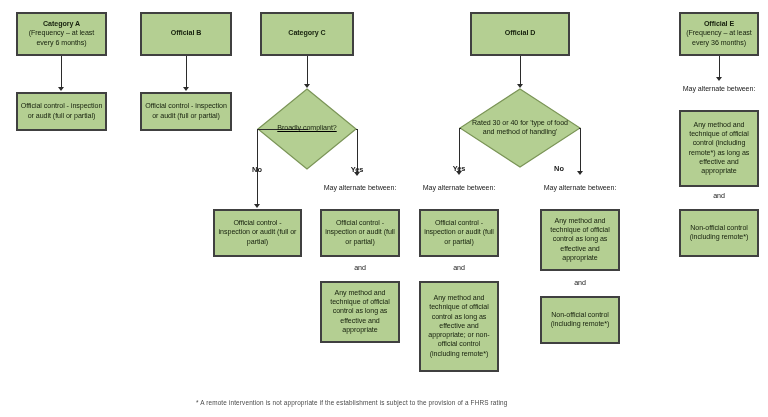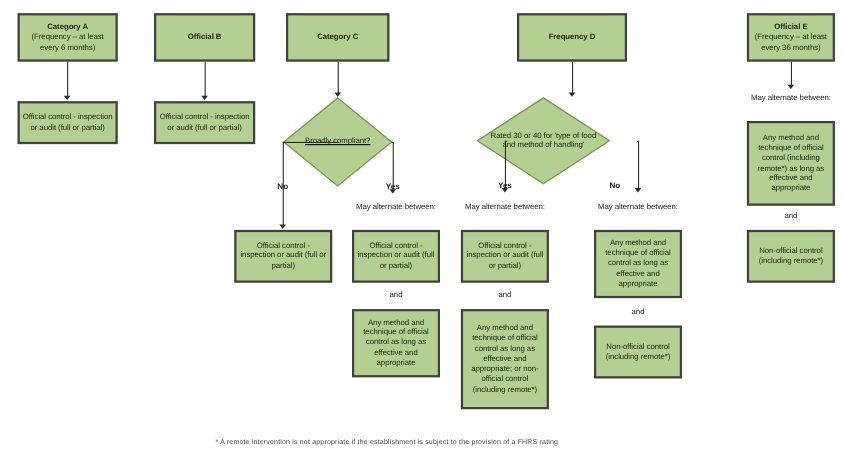--- a/index.html
+++ b/index.html
@@ -137,27 +137,27 @@
   <div class="node box" style="left:320px;top:209px;width:80px;height:48px;">
     <span>Official control - inspection or audit (full or partial)</span>
   </div>
   <div class="lbl" style="left:320px;top:264px;width:80px;">and</div>
   <div class="node box" style="left:320px;top:281px;width:80px;height:62px;">
     <span>Any method and technique of official control as long as effective and appropriate</span>
   </div>
 
   <div class="node box head" style="left:470px;top:12px;width:100px;height:44px;">
     <span>
-      <b>Frequency D</b><br>
+      <b>Official D</b><br>
     </span>
   </div>
   <div class="vline" style="left:520px;top:56px;height:30px;"></div>
   <div class="arrowhead" style="left:517px;top:84px;"></div>
 
-  <div class="node diamond" style="left:433px;top:88px;width:122px;height:80px;">
+  <div class="node diamond" style="left:459px;top:88px;width:122px;height:80px;">
     <svg class="dshape" viewBox="0 0 122 80" preserveAspectRatio="none">
       <polygon points="61,1 121,40 61,79 1,40" fill="#b4cf92" stroke="#7a9456" stroke-width="1.2"></polygon>
     </svg>
     <span class="dtext" style="width:80%;">Rated 30 or 40 for 'type of food and method of handling'</span>
   </div>
 
   <div class="hline" style="left:459px;top:128px;width:2px;"></div>
   <div class="vline" style="left:459px;top:128px;height:45px;"></div>
   <div class="arrowhead" style="left:456px;top:171px;"></div>
   <div class="lbl bold" style="left:434px;top:164px;width:50px;">Yes</div>

